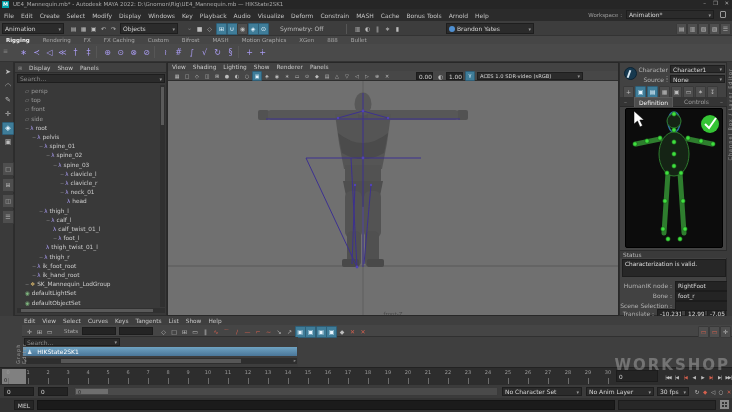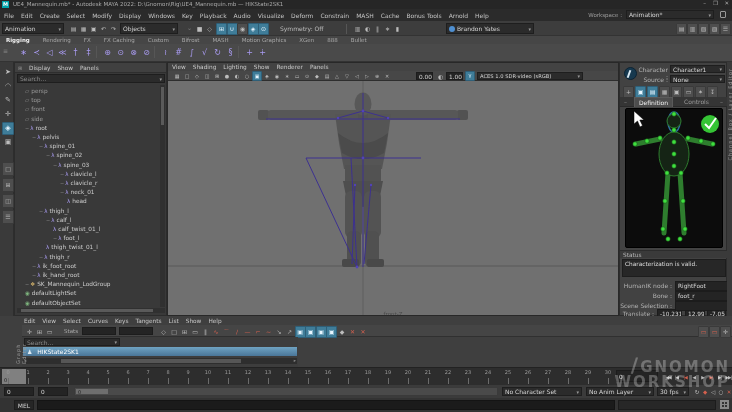--- a/index.html
+++ b/index.html
@@ -596,16 +596,15 @@
   </div>
 
   <div class="abs" id="cmdline">
     <div class="abs box" style="left:14px;top:2px;width:20px;height:10px;line-height:10px;text-align:center;">MEL</div>
     <div class="abs" style="left:37px;top:2px;width:578px;height:10px;background:#1b1b1b;border:1px solid #141414;"></div>
     <div class="abs" style="left:618px;top:2px;width:98px;height:10px;background:#272727;border:1px solid #1c1c1c;"></div>
     <span class="abs gridicon" style="left:720px;top:2px;width:9px;height:9px;"></span>
   </div>
 
   <div class="abs" id="watermark">
-    <div><span style="font-size:20px;">∕</span><span>GNOMON</span></div>
     <div>WORKSHOP</div>
   </div>
 </div>
 
 </body></html>

